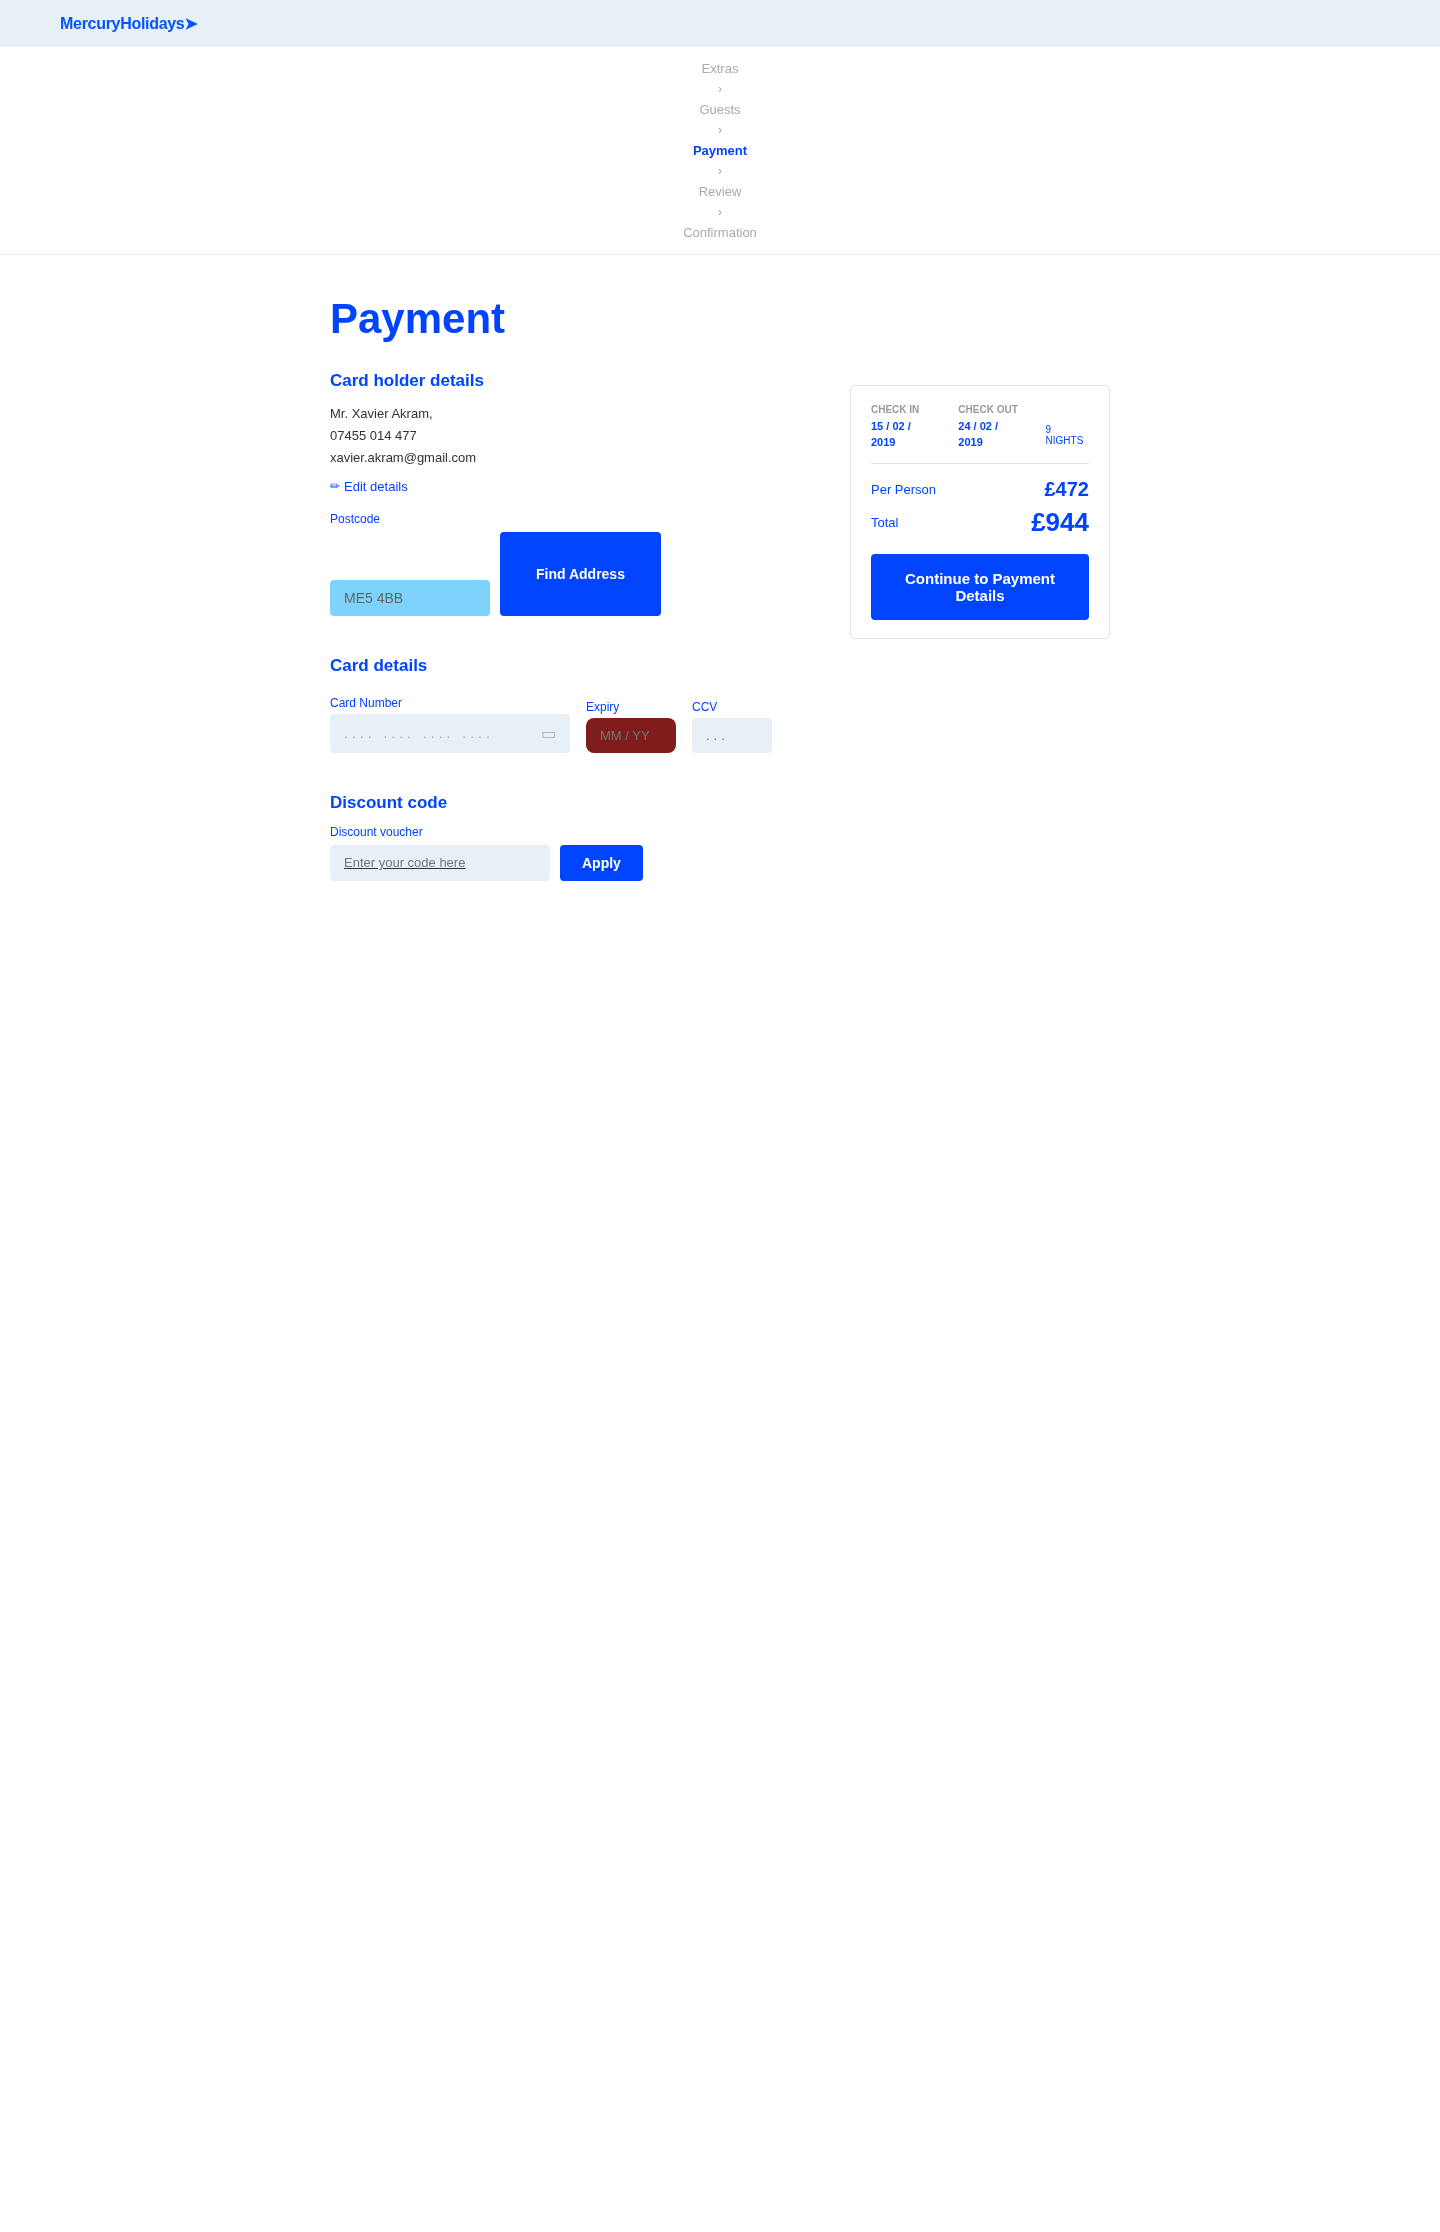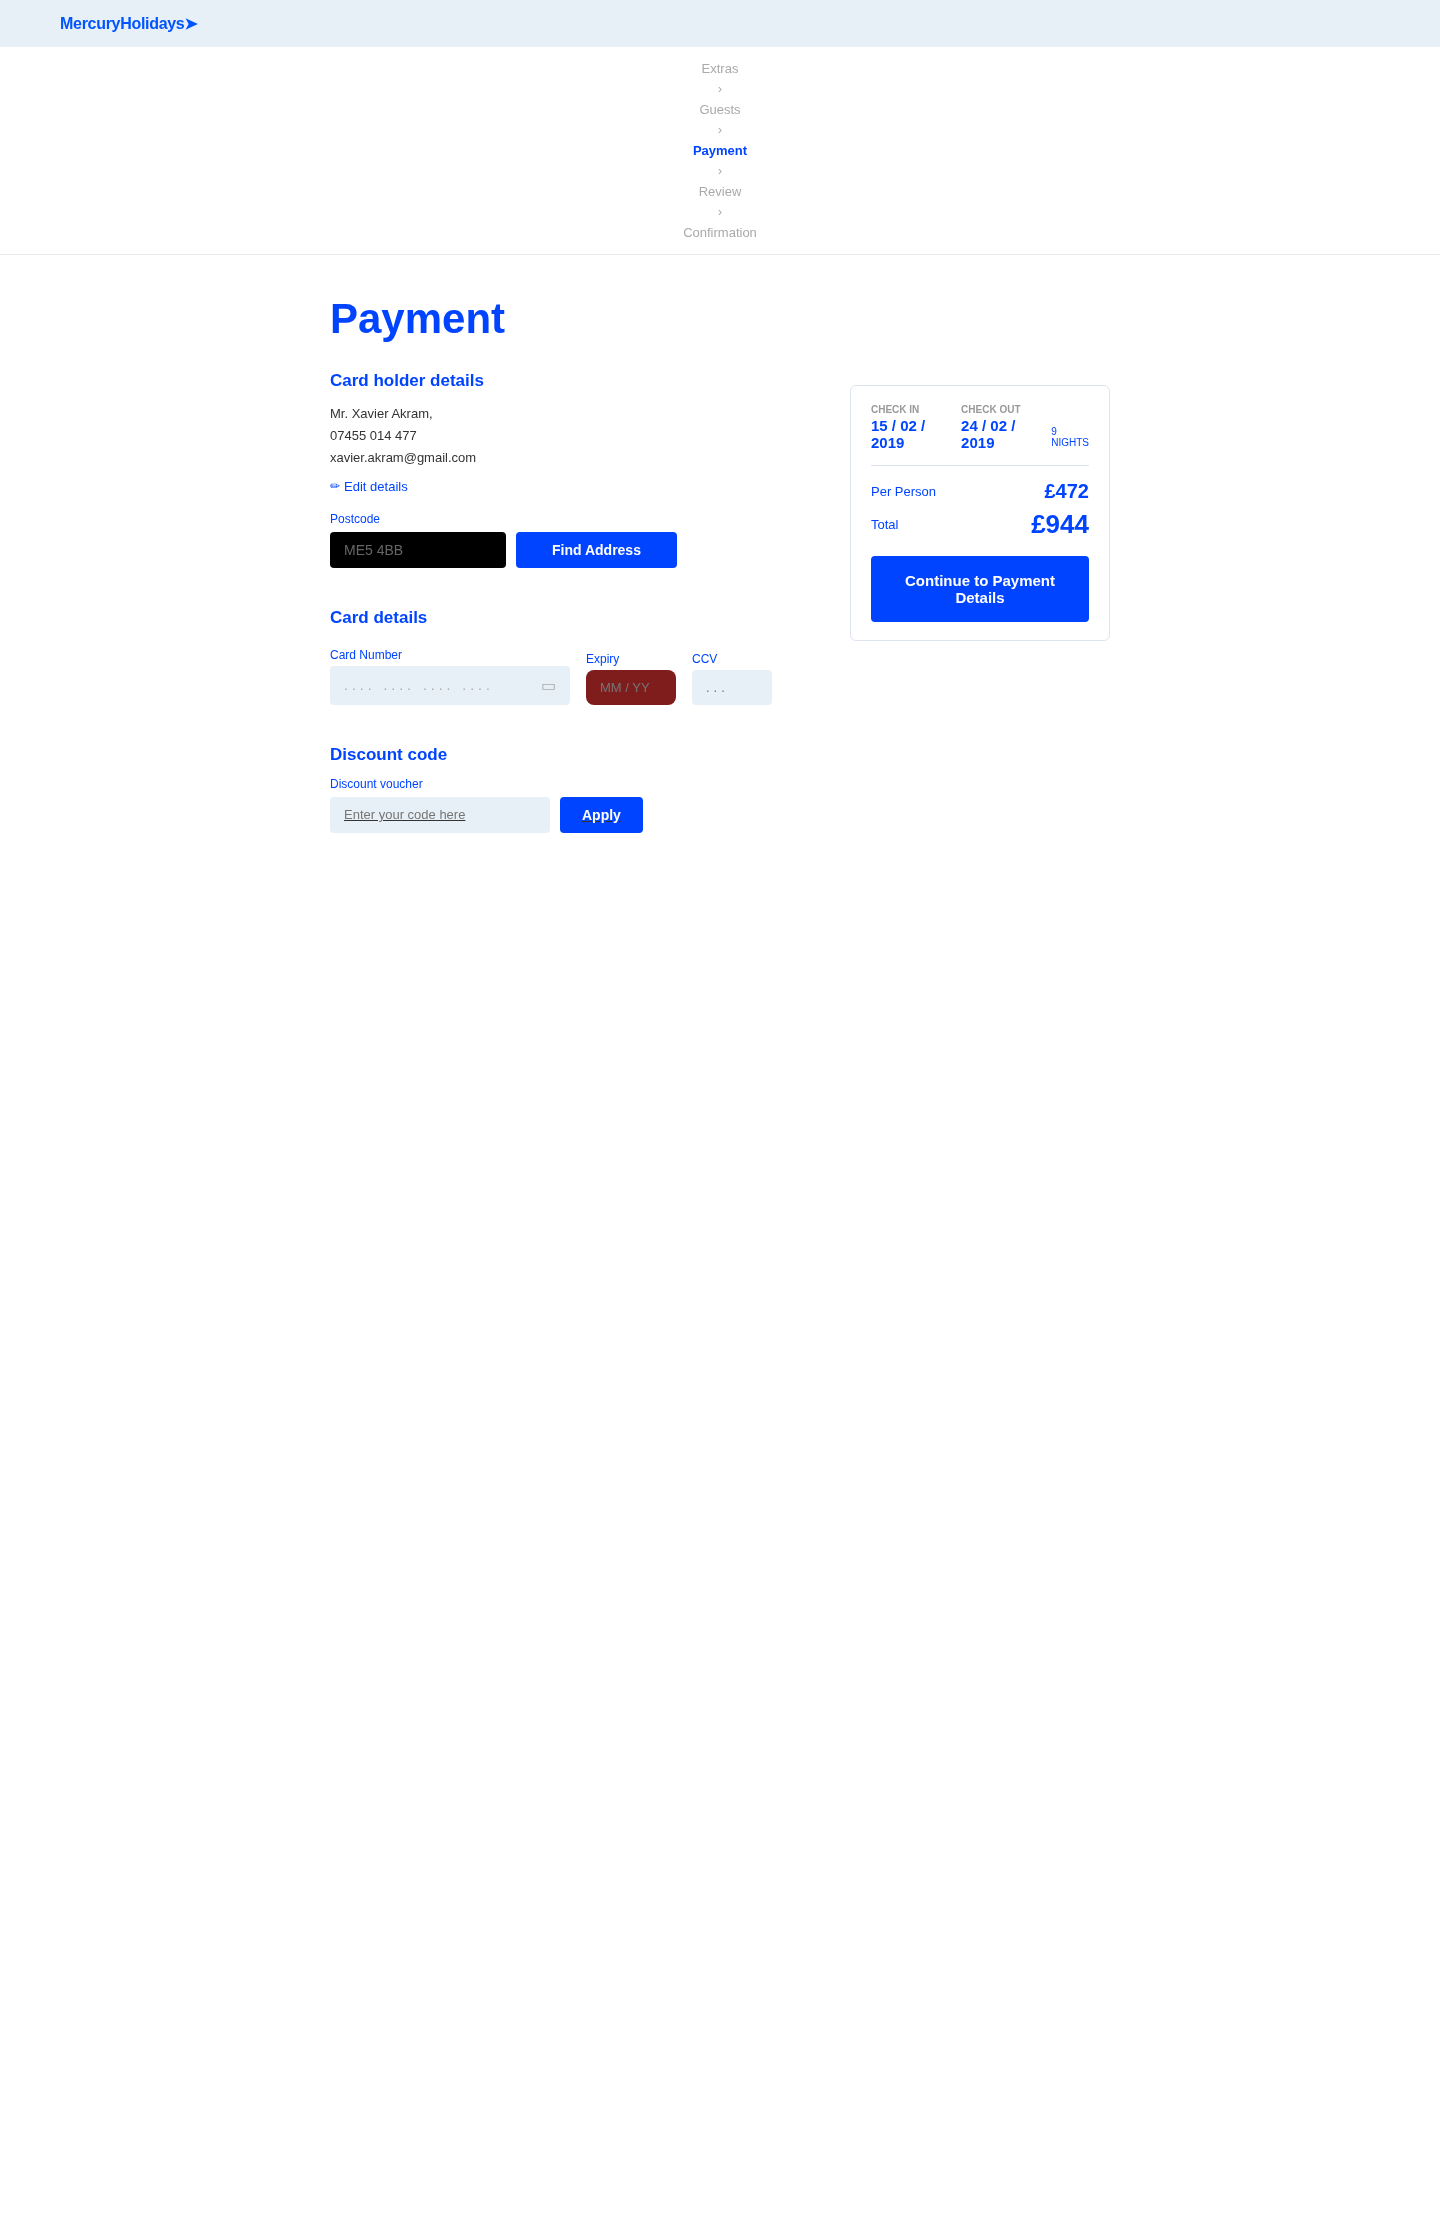--- a/index.html
+++ b/index.html
@@ -112,28 +112,29 @@
       font-size: 12px;
       color: #0044ff;
       margin-bottom: 6px;
     }
     .postcode-row {
       display: flex;
       gap: 10px;
       margin-bottom: 40px;
     }
     .postcode-input {
-      width: 176px;
+      width: 160px;
       padding: 10px 14px;
       border: none;
-      background: #000000;
+      background: #7dd3fc;
       border-radius: 4px;
       font-size: 14px;
       color: #666;
       outline: none;
+      margin-top: 48px;
     }
     .find-address-btn {
       padding: 10px 36px;
       background: #0044ff;
       color: #fff;
       border: none;
       border-radius: 4px;
       font-size: 14px;
       font-weight: 600;
       cursor: pointer;
@@ -252,21 +253,21 @@
     }
     .date-group label {
       font-size: 10px;
       color: #999;
       text-transform: uppercase;
       font-weight: 600;
       display: block;
       margin-bottom: 2px;
     }
     .date-group .date-value {
-      font-size: 15px;
+      font-size: 11px;
       font-weight: 700;
       color: #0044ff;
     }
     .nights-badge {
       font-size: 10px;
       color: #0044ff;
       align-self: flex-end;
       margin-bottom: 3px;
     }
 

